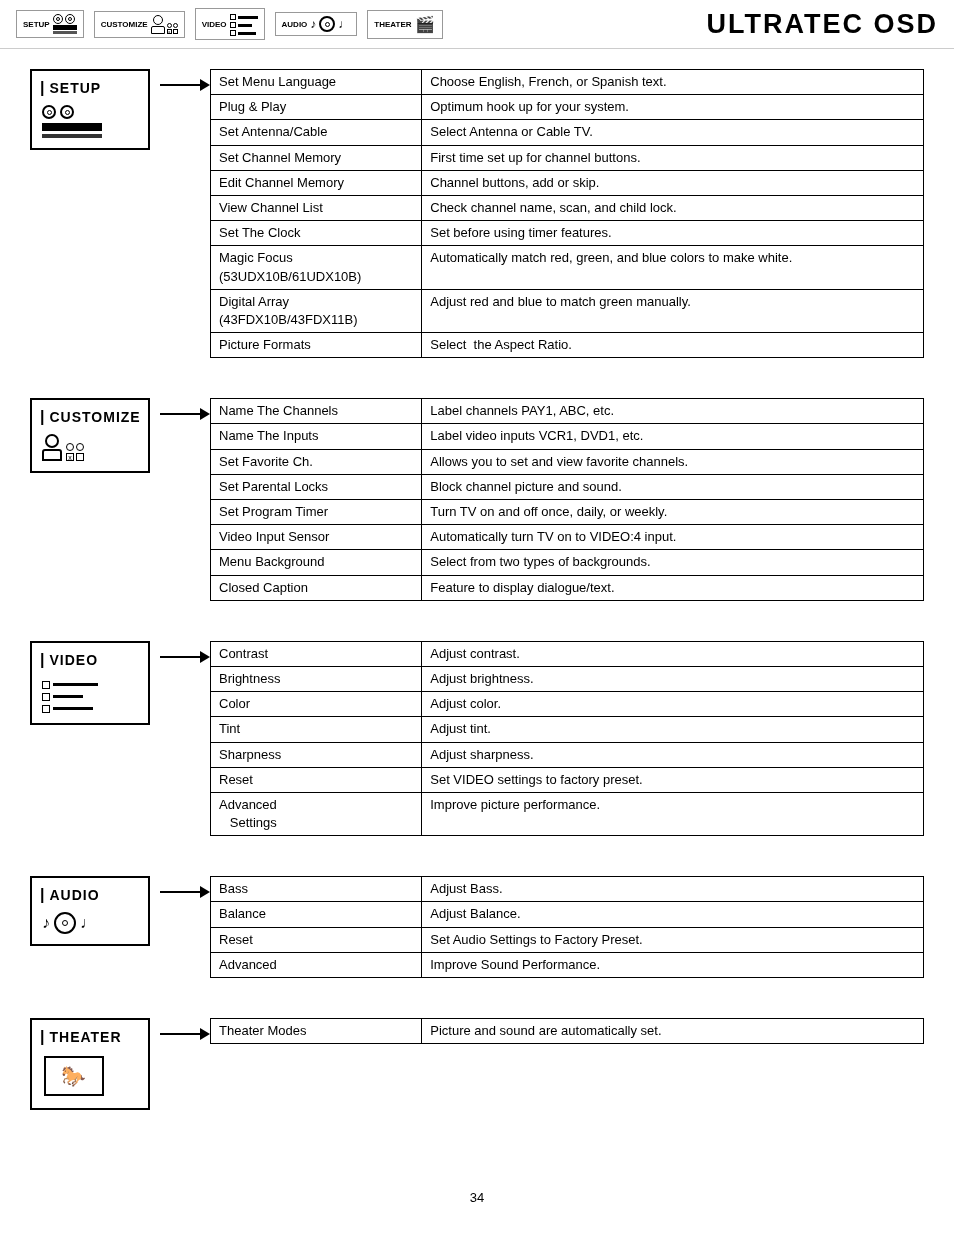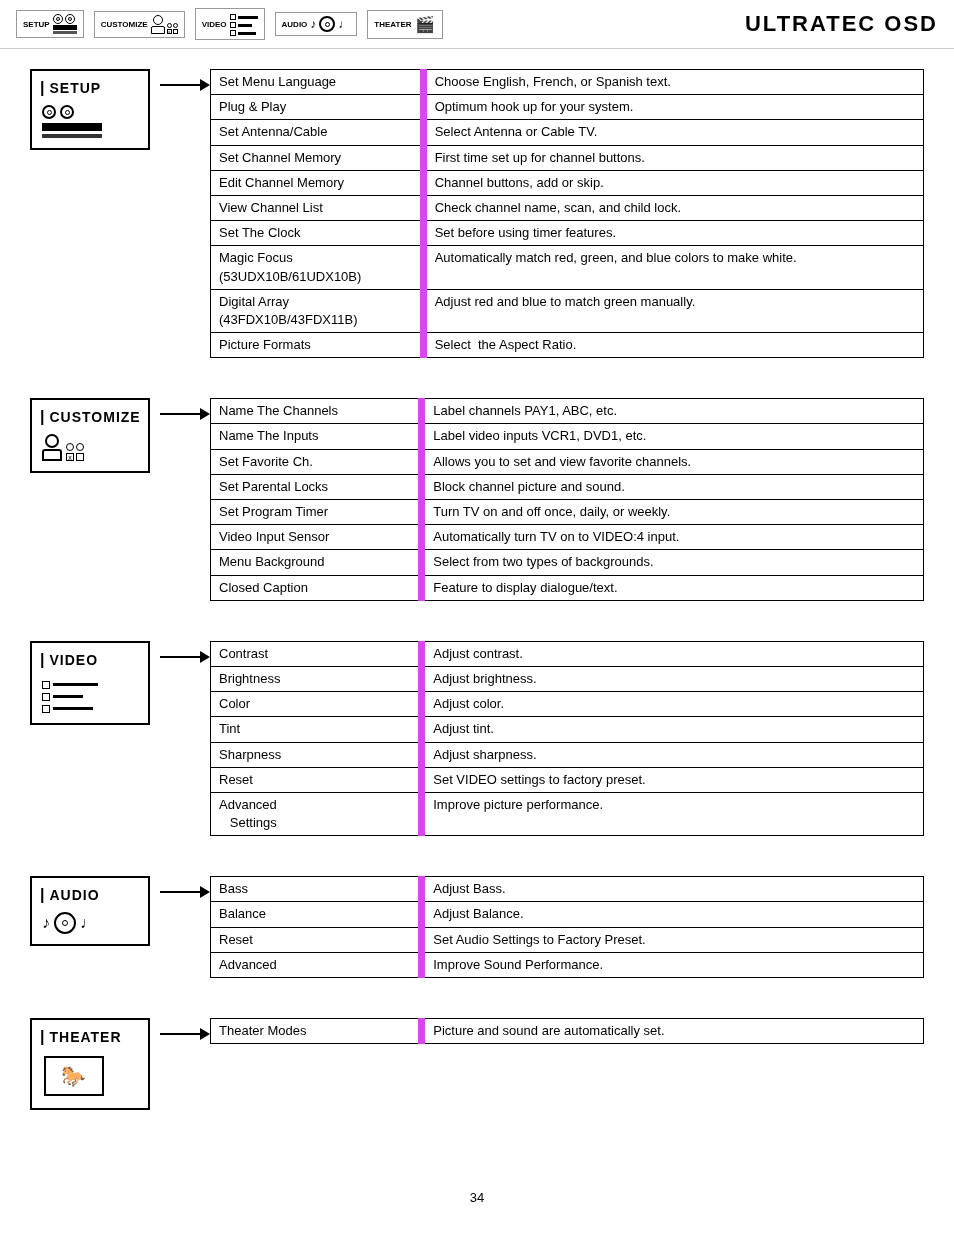--- a/index.html
+++ b/index.html
@@ -32,21 +32,21 @@
       font-size: 9px;
       display: flex;
       align-items: center;
       gap: 3px;
     }
     .header-icon-group span {
       font-size: 8px;
       font-weight: bold;
     }
     .title-block {
-      font-size: 22px;
+      font-size: 27px;
       font-weight: bold;
       letter-spacing: 2px;
       text-align: right;
     }
 
     
     .main-content {
       padding: 20px 30px;
     }
 
@@ -126,21 +126,21 @@
       background: #fff;
     }
     .menu-table td:last-child {
       min-width: 380px;
       border-left: none;
     }
     .menu-table tr:first-child td {
       border-top: 1px solid #000;
     }
     .menu-table tr td:last-child {
-      border-left: 7px solid #d946ef;
+      border-left: 1px solid #d946ef;
       margin-top: 12px;
     }
 
     
     .setup-icon-inner {
       display: flex;
       flex-direction: column;
       gap: 2px;
       padding: 2px;
     }

